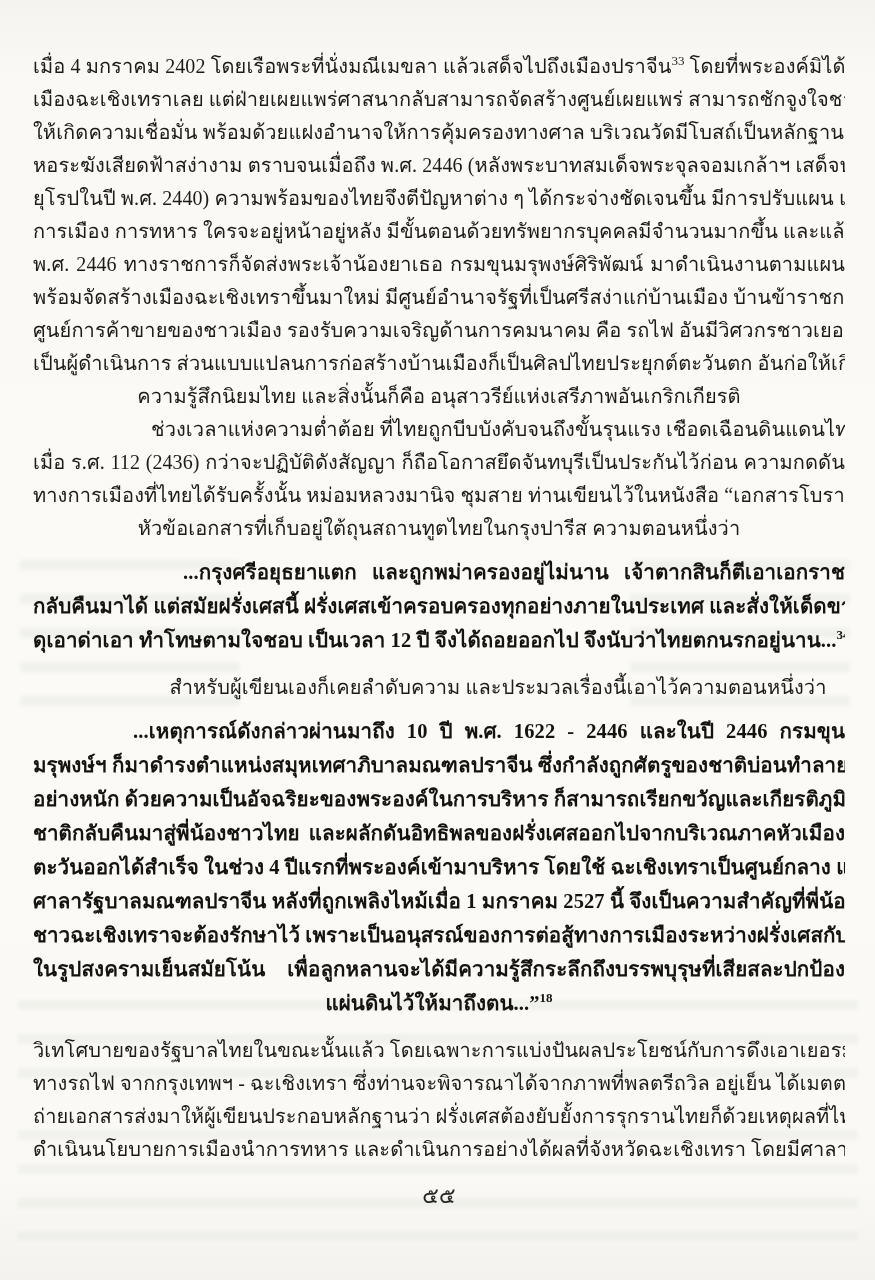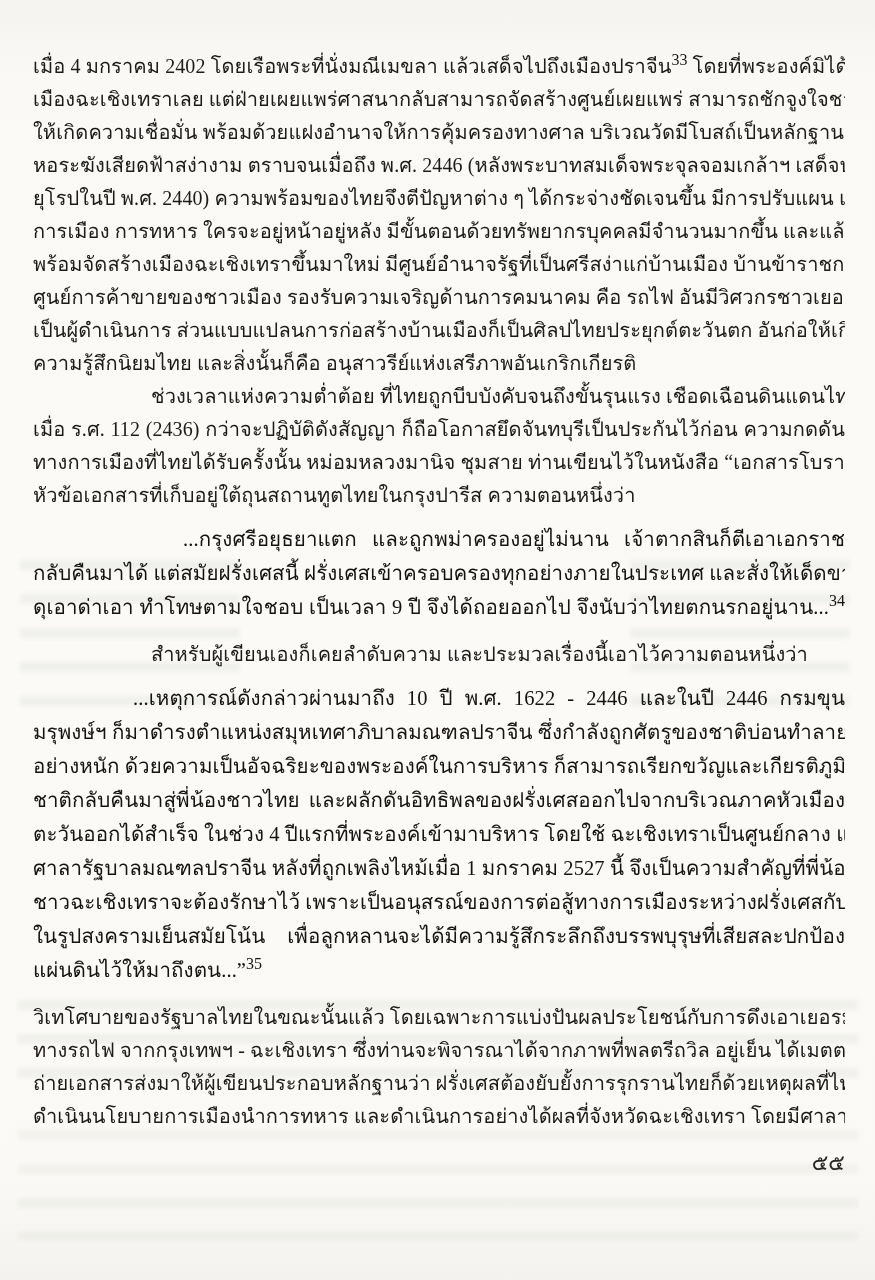--- a/index.html
+++ b/index.html
@@ -37,43 +37,43 @@
   .line{
     font-size:20px;
     line-height:33px;
     white-space:nowrap;
     overflow-x:hidden;
     text-align:justify;
     text-align-last:justify;
     letter-spacing:0.1px;
   }
   .line.last{
-    text-align:left;
+    text-align:center;
     text-align-last:auto;
   }
   .q .line{
-    font-weight:400;
+    font-weight:700;
     font-size:20.5px;
     line-height:34px;
     color:#151310;
   }
   .q{margin:10px 0 14px 0;}
   .ind-p{padding-left:118px;}
   .ind-q1{padding-left:150px;}
   .ind-q2{padding-left:100px;}
   sup.fn{
-    font-size:16px;
+    font-size:13px;
     line-height:0;
     vertical-align:super;
     letter-spacing:0;
   }
   .page-number{
     position:relative;z-index:1;
     margin-top:12px;
-    text-align:right;
+    text-align:center;
     font-size:22px;
     color:#2a2824;
   }
 </style>
 </head>
 <body>
 
 <div class="page">
 
   <div class="ghost g1"></div>
@@ -83,53 +83,54 @@
 
   <div class="text">
 
     <div class="para">
       <div class="line"><span>เมื่อ 4 มกราคม 2402 โดยเรือพระที่นั่งมณีเมขลา แล้วเสด็จไปถึงเมืองปราจีน</span><sup class="fn">33</sup><span> โดยที่พระองค์มิได้เสด็จ</span></div>
       <div class="line">เมืองฉะเชิงเทราเลย แต่ฝ่ายเผยแพร่ศาสนากลับสามารถจัดสร้างศูนย์เผยแพร่ สามารถชักจูงใจชาวบ้าน</div>
       <div class="line">ให้เกิดความเชื่อมั่น พร้อมด้วยแฝงอำนาจให้การคุ้มครองทางศาล บริเวณวัดมีโบสถ์เป็นหลักฐานสร้าง</div>
       <div class="line">หอระฆังเสียดฟ้าสง่างาม ตราบจนเมื่อถึง พ.ศ. 2446 (หลังพระบาทสมเด็จพระจุลจอมเกล้าฯ เสด็จประพาส</div>
       <div class="line">ยุโรปในปี พ.ศ. 2440) ความพร้อมของไทยจึงตีปัญหาต่าง ๆ ได้กระจ่างชัดเจนขึ้น มีการปรับแผน แนวตั้งรบ</div>
       <div class="line">การเมือง การทหาร ใครจะอยู่หน้าอยู่หลัง มีขั้นตอนด้วยทรัพยากรบุคคลมีจำนวนมากขึ้น และแล้วในปี</div>
+      <div class="line">พ.ศ. 2446 ทางราชการก็จัดส่งพระเจ้าน้องยาเธอ กรมขุนมรุพงษ์ศิริพัฒน์ มาดำเนินงานตามแผน</div>
       <div class="line">พร้อมจัดสร้างเมืองฉะเชิงเทราขึ้นมาใหม่ มีศูนย์อำนาจรัฐที่เป็นศรีสง่าแก่บ้านเมือง บ้านข้าราชการ</div>
       <div class="line">ศูนย์การค้าขายของชาวเมือง รองรับความเจริญด้านการคมนาคม คือ รถไฟ อันมีวิศวกรชาวเยอรมัน</div>
       <div class="line">เป็นผู้ดำเนินการ ส่วนแบบแปลนการก่อสร้างบ้านเมืองก็เป็นศิลปไทยประยุกต์ตะวันตก อันก่อให้เกิด</div>
       <div class="line last">ความรู้สึกนิยมไทย และสิ่งนั้นก็คือ อนุสาวรีย์แห่งเสรีภาพอันเกริกเกียรติ</div>
     </div>
 
     <div class="para">
       <div class="line ind-p">ช่วงเวลาแห่งความต่ำต้อย ที่ไทยถูกบีบบังคับจนถึงขั้นรุนแรง เชือดเฉือนดินแดนไทยแท้</div>
       <div class="line">เมื่อ ร.ศ. 112 (2436) กว่าจะปฏิบัติดังสัญญา ก็ถือโอกาสยึดจันทบุรีเป็นประกันไว้ก่อน ความกดดัน</div>
       <div class="line">ทางการเมืองที่ไทยได้รับครั้งนั้น หม่อมหลวงมานิจ ชุมสาย ท่านเขียนไว้ในหนังสือ “เอกสารโบราณคดี”</div>
       <div class="line last">หัวข้อเอกสารที่เก็บอยู่ใต้ถุนสถานทูตไทยในกรุงปารีส ความตอนหนึ่งว่า</div>
     </div>
 
     <div class="q">
       <div class="line ind-q1">...กรุงศรีอยุธยาแตก และถูกพม่าครองอยู่ไม่นาน เจ้าตากสินก็ตีเอาเอกราช</div>
       <div class="line">กลับคืนมาได้ แต่สมัยฝรั่งเศสนี้ ฝรั่งเศสเข้าครอบครองทุกอย่างภายในประเทศ และสั่งให้เด็ดขาด</div>
-      <div class="line"><span>ดุเอาด่าเอา ทำโทษตามใจชอบ เป็นเวลา 9 ปี จึงได้ถอยออกไป จึงนับว่าไทยตกนรกอยู่นาน...</span><sup class="fn">34</sup></div>
+      <div class="line"><span>ดุเอาด่าเอา ทำโทษตามใจชอบ เป็นเวลา 12 ปี จึงได้ถอยออกไป จึงนับว่าไทยตกนรกอยู่นาน...</span><sup class="fn">34</sup></div>
     </div>
 
     <div class="para">
       <div class="line ind-p last">สำหรับผู้เขียนเองก็เคยลำดับความ และประมวลเรื่องนี้เอาไว้ความตอนหนึ่งว่า</div>
     </div>
 
     <div class="q">
       <div class="line ind-q2">...เหตุการณ์ดังกล่าวผ่านมาถึง 10 ปี พ.ศ. 1622 - 2446 และในปี 2446 กรมขุน</div>
       <div class="line">มรุพงษ์ฯ ก็มาดำรงตำแหน่งสมุหเทศาภิบาลมณฑลปราจีน ซึ่งกำลังถูกศัตรูของชาติบ่อนทำลาย</div>
       <div class="line">อย่างหนัก ด้วยความเป็นอัจฉริยะของพระองค์ในการบริหาร ก็สามารถเรียกขวัญและเกียรติภูมิของ</div>
       <div class="line">ชาติกลับคืนมาสู่พี่น้องชาวไทย และผลักดันอิทธิพลของฝรั่งเศสออกไปจากบริเวณภาคหัวเมือง</div>
       <div class="line">ตะวันออกได้สำเร็จ ในช่วง 4 ปีแรกที่พระองค์เข้ามาบริหาร โดยใช้ ฉะเชิงเทราเป็นศูนย์กลาง และ</div>
       <div class="line">ศาลารัฐบาลมณฑลปราจีน หลังที่ถูกเพลิงไหม้เมื่อ 1 มกราคม 2527 นี้ จึงเป็นความสำคัญที่พี่น้อง</div>
       <div class="line">ชาวฉะเชิงเทราจะต้องรักษาไว้ เพราะเป็นอนุสรณ์ของการต่อสู้ทางการเมืองระหว่างฝรั่งเศสกับไทย</div>
       <div class="line">ในรูปสงครามเย็นสมัยโน้น เพื่อลูกหลานจะได้มีความรู้สึกระลึกถึงบรรพบุรุษที่เสียสละปกป้อง</div>
-      <div class="line last"><span>แผ่นดินไว้ให้มาถึงตน...”</span><sup class="fn">35</sup></div>
+      <div class="line last"><span>แผ่นดินไว้ให้มาถึงตน...”</span><sup class="fn">18</sup></div>
     </div>
 
     <div class="para">
       <div class="line">วิเทโศบายของรัฐบาลไทยในขณะนั้นแล้ว โดยเฉพาะการแบ่งปันผลประโยชน์กับการดึงเอาเยอรมันมาสร้าง</div>
       <div class="line">ทางรถไฟ จากกรุงเทพฯ - ฉะเชิงเทรา ซึ่งท่านจะพิจารณาได้จากภาพที่พลตรีถวิล อยู่เย็น ได้เมตตา</div>
       <div class="line">ถ่ายเอกสารส่งมาให้ผู้เขียนประกอบหลักฐานว่า ฝรั่งเศสต้องยับยั้งการรุกรานไทยก็ด้วยเหตุผลที่ไทย</div>
       <div class="line">ดำเนินนโยบายการเมืองนำการทหาร และดำเนินการอย่างได้ผลที่จังหวัดฉะเชิงเทรา โดยมีศาลากลางเก่า</div>
     </div>
 
     <div class="page-number">๕๕</div>

